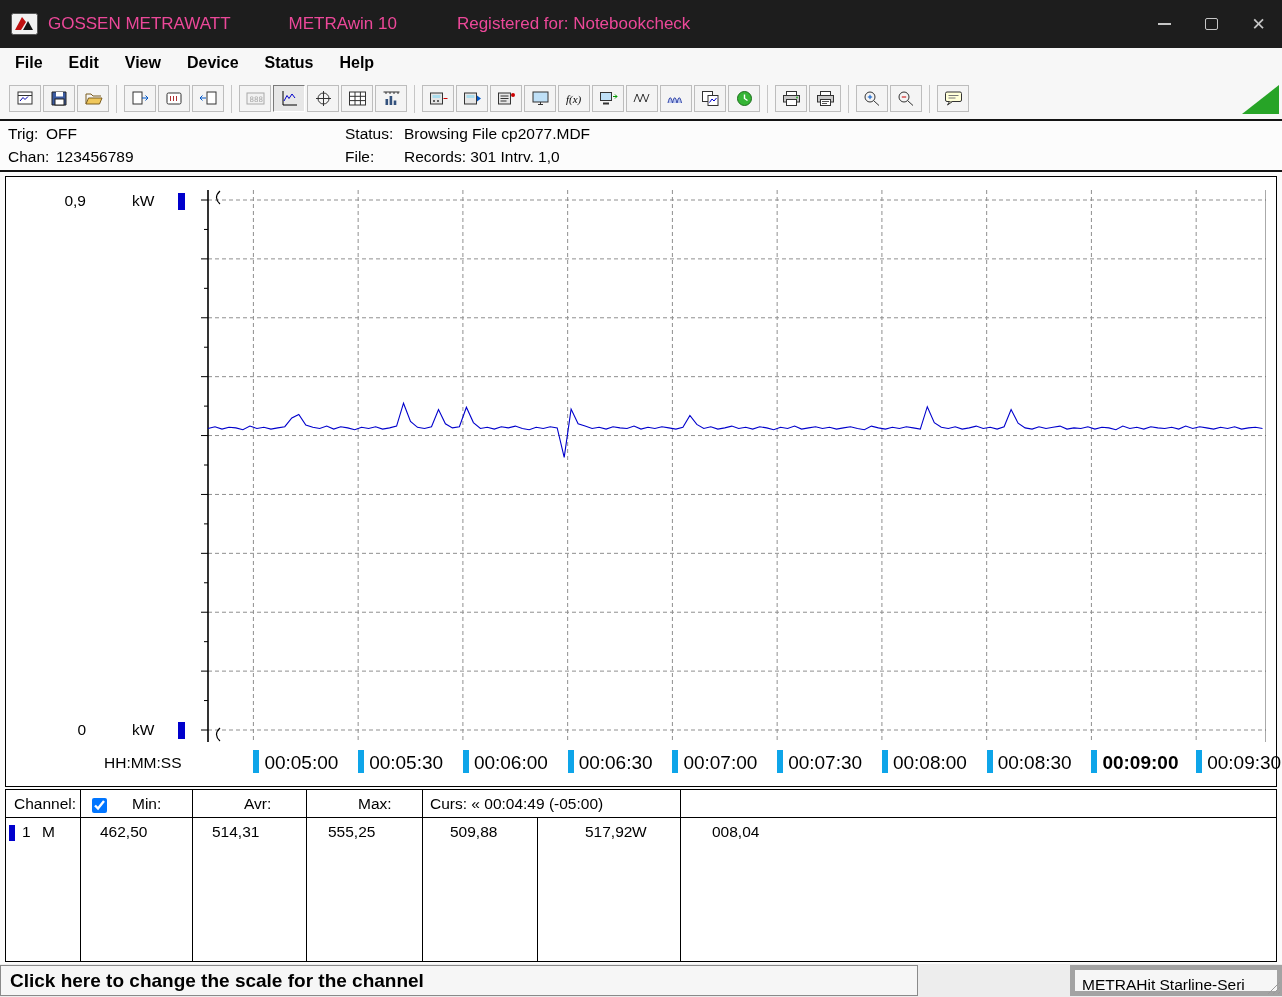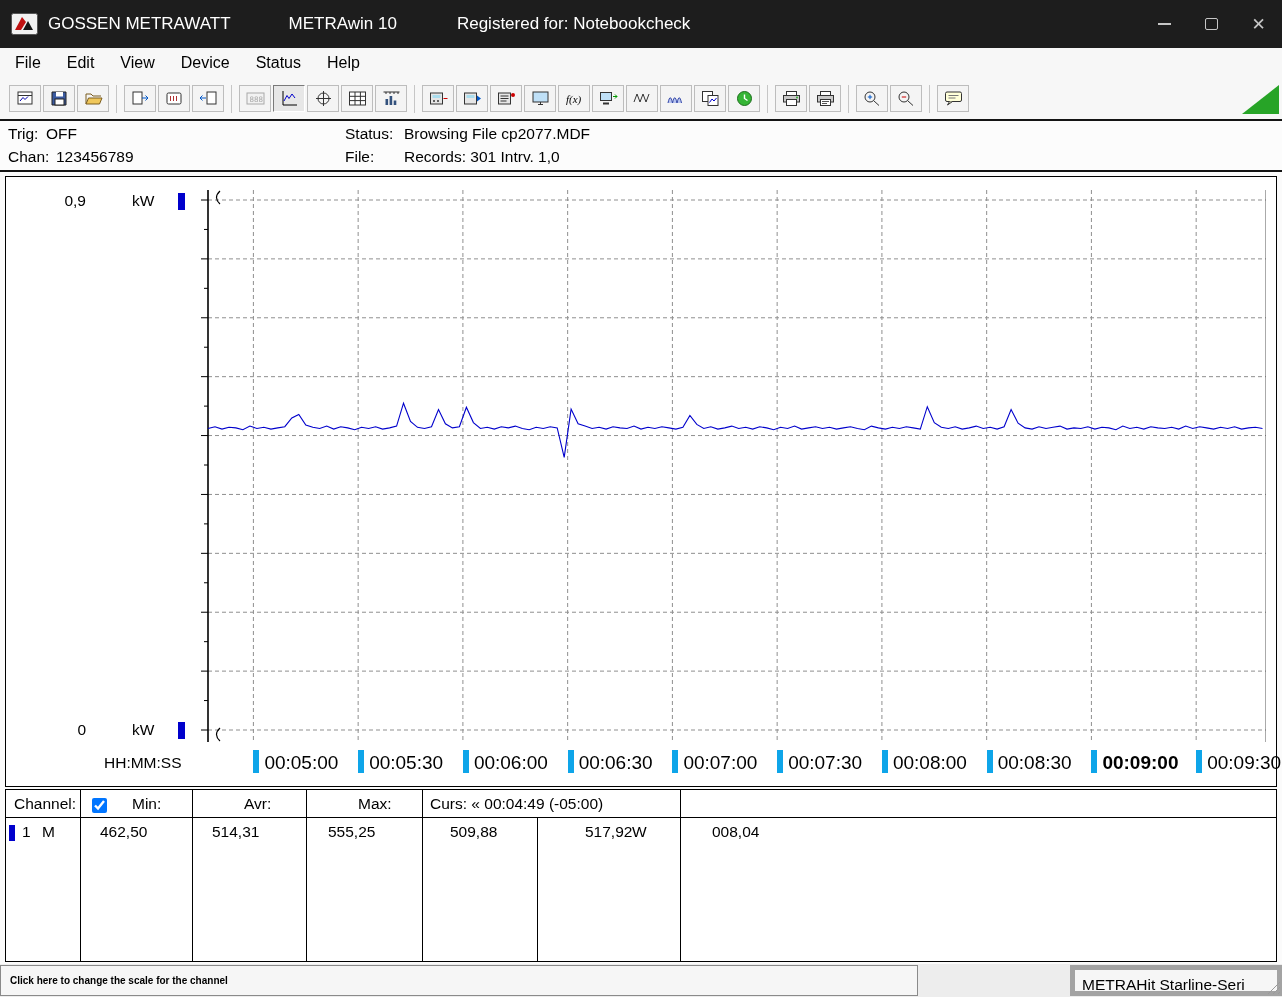--- a/index.html
+++ b/index.html
@@ -2,32 +2,32 @@
 <html><head>
 <meta charset="utf-8">
 <style>
   html,body{margin:0;padding:0;}
   body{width:1282px;height:997px;position:relative;overflow:hidden;background:#fbfbfb;
        font-family:"Liberation Sans",sans-serif;color:#000;}
   
   .titlebar{position:absolute;left:0;top:0;width:1282px;height:48px;background:#1d1d1d;
             display:flex;align-items:center;}
   .logo{margin-left:11px;width:27px;height:22px;flex:0 0 auto;}
-  .tb-text{color:#ffffff;font-size:17px;white-space:nowrap;}
+  .tb-text{color:#ec4899;font-size:17px;white-space:nowrap;}
   .brand{margin-left:10px;}
   .appname{margin-left:58px;}
   .registered{margin-left:60px;}
   .wincontrols{margin-left:auto;display:flex;height:48px;}
   .wbtn{width:47px;height:48px;display:flex;align-items:center;justify-content:center;cursor:default;}
   .min-glyph{width:13px;height:2px;background:#c6c6c6;}
   .max-glyph{width:11px;height:10px;border:1.5px solid #c6c6c6;border-radius:2px;}
   .close-glyph{color:#c6c6c6;font-size:17px;line-height:17px;}
   
   .menubar{position:absolute;top:48px;left:0;width:1282px;height:30px;background:#f7f7f7;
-           display:flex;align-items:flex-end;padding-left:2px;box-sizing:border-box;}
+           display:flex;align-items:flex-end;padding-left:2px;box-sizing:border-box;font-weight:bold;}
   .menu-item{padding:0 13px;font-size:16px;line-height:30px;}
   
   .toolbar{position:absolute;top:78px;left:0;width:1282px;height:41px;background:#f7f7f7;
            display:flex;align-items:center;padding-left:8px;box-sizing:border-box;}
   .tbtn{width:32px;height:27px;border:1px solid #bdbdbd;background:#f4f4f4;margin:8px 1px;
         display:flex;align-items:center;justify-content:center;box-sizing:border-box;}
   .tbtn.active{background:#e7e7e7;border-color:#7a7a7a #ffffff #ffffff #7a7a7a;}
   .tbsep{width:1px;height:28px;background:#c6c6c6;margin:0 6px;flex:0 0 auto;}
   .corner-triangle{position:absolute;right:3px;top:7px;width:0;height:0;
         border-left:37px solid transparent;border-bottom:29px solid #27a427;}
@@ -53,21 +53,21 @@
   .vline{position:absolute;width:1px;background:#000;top:0;bottom:0;}
   .vline.partial{top:27px;}
   .hline{position:absolute;left:0;right:0;top:27px;height:1px;background:#000;}
   .th{position:absolute;top:5px;white-space:nowrap;}
   .td{position:absolute;top:33px;white-space:nowrap;}
   .row-marker{position:absolute;left:3px;top:35px;width:6px;height:16px;background:#0000cc;}
   .chk{position:absolute;left:82px;top:5px;width:15px;height:15px;}
   
   .statusbar{position:absolute;top:964px;left:0;width:1282px;height:33px;background:#ededed;}
   .sb-left{position:absolute;left:0;top:1px;width:918px;height:31px;border:1px solid #8a8a8a;
-           background:#f6f6f6;line-height:29px;padding-left:9px;font-size:10px;font-weight:700;
+           background:#f6f6f6;line-height:29px;padding-left:9px;font-size:19px;font-weight:700;
            box-sizing:border-box;white-space:nowrap;overflow:hidden;}
   .sb-right{position:absolute;left:1070px;top:1px;width:212px;height:31px;border:5px solid #a3a3a3;
            background:#f6f6f6;line-height:29px;padding-left:7px;font-size:15.5px;
            box-sizing:border-box;white-space:nowrap;overflow:hidden;}
   .grip{position:absolute;right:1px;bottom:2px;}
   svg{display:block;}
 </style>
 </head>
 <body>
 

